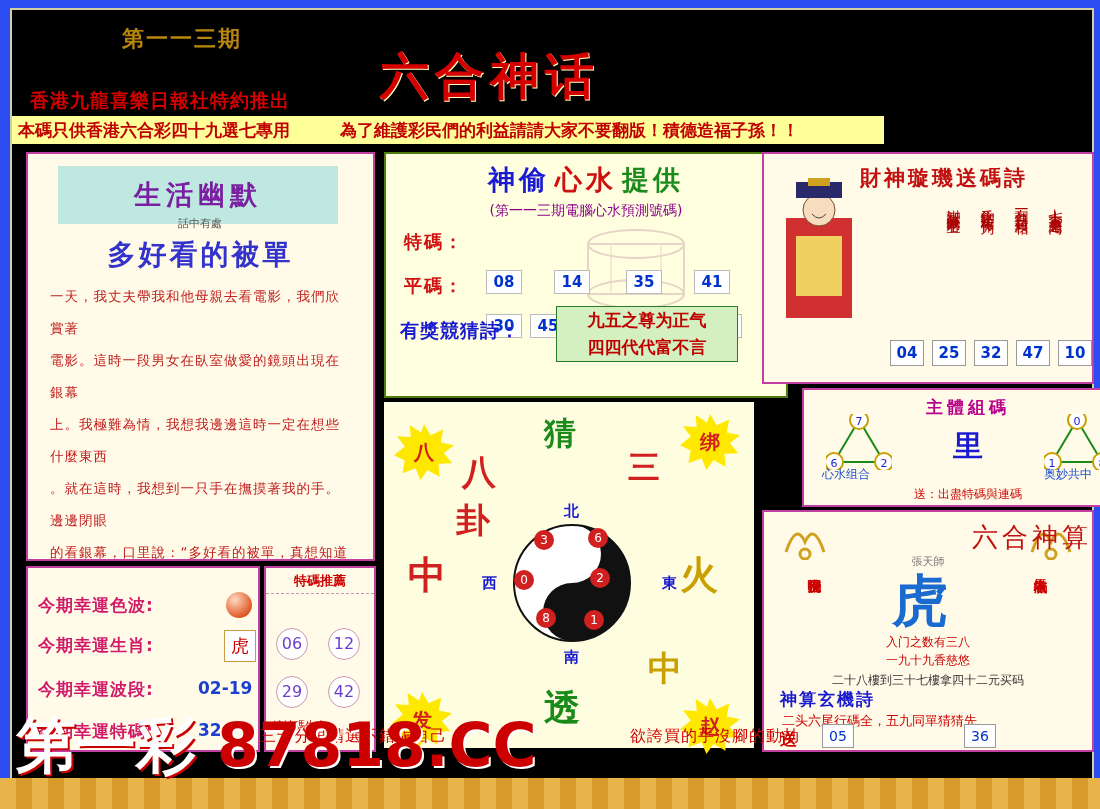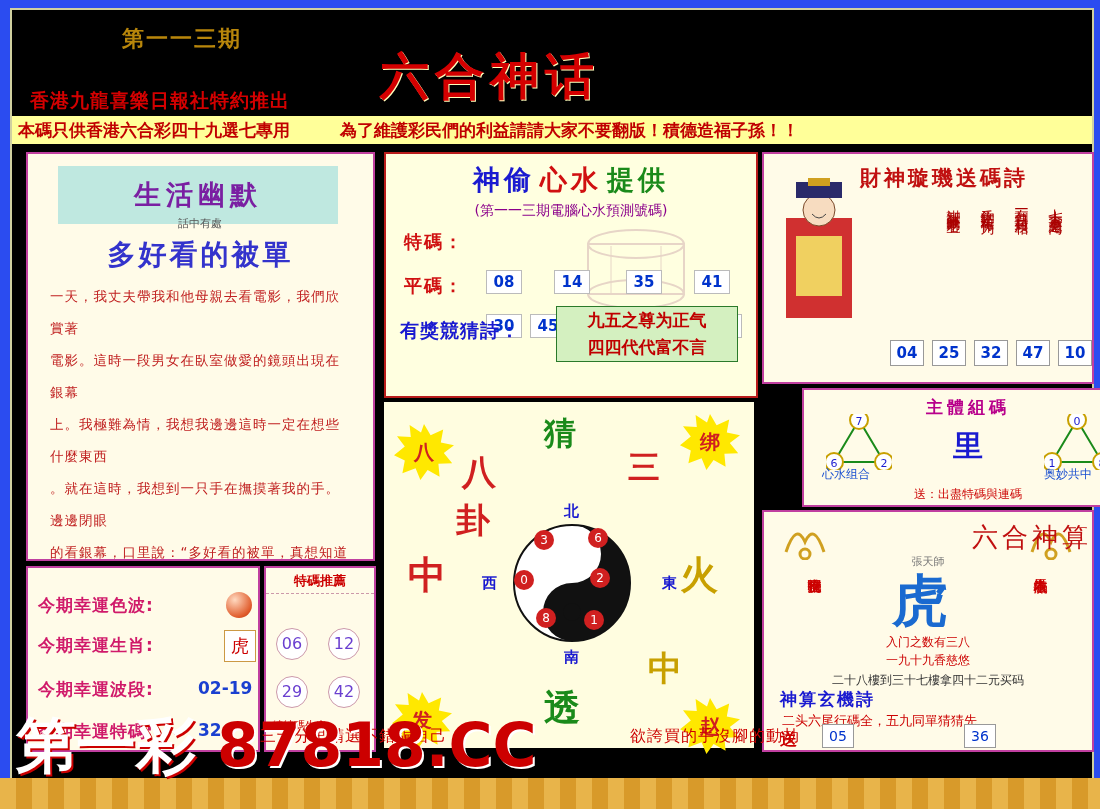--- a/index.html
+++ b/index.html
@@ -6,21 +6,21 @@
   body{width:1100px;height:809px;background:#1b3bd6;font-family:"DejaVu Sans","Liberation Sans",sans-serif;overflow:hidden;}
   #page{position:relative;width:1100px;height:809px;background:#2b4cf0;}
   .frame{position:absolute;left:10px;top:8px;width:1080px;height:770px;background:#000000;border:2px solid #d0d0a0;}
 
   
   .hdr{position:absolute;left:0;top:0;width:1080px;height:110px;}
   .hdr-issue{position:absolute;left:110px;top:14px;font-size:22px;color:#b8860b;font-weight:bold;letter-spacing:2px;}
   .hdr-sub{position:absolute;left:18px;top:78px;font-size:19px;color:#d40000;font-weight:bold;letter-spacing:1px;}
   .hdr-title{position:absolute;left:368px;top:34px;font-size:49px;color:#d40000;font-weight:bold;letter-spacing:6px;text-shadow:1px 1px 0 #ffb;}
   .hdr-warn{position:absolute;left:745px;top:6px;width:330px;height:76px;background:#ff4d4d;color:#fff;font-size:17px;line-height:38px;padding:0 8px;box-sizing:border-box;font-weight:bold;}
-  .hdr-band{position:absolute;left:0;top:106px;width:1080px;height:28px;background:#ffff99;color:#c00000;font-size:17px;font-weight:bold;display:flex;align-items:center;}
+  .hdr-band{position:absolute;left:0;top:106px;width:872px;height:28px;background:#ffff99;color:#c00000;font-size:17px;font-weight:bold;display:flex;align-items:center;}
   .hdr-band span{padding:0 6px;}
 
   
   .humor{position:absolute;left:14px;top:142px;width:345px;height:405px;background:#fffbe8;border:2px solid #c03fa0;}
   .humor-star{position:absolute;left:30px;top:12px;width:280px;height:58px;background:#bfe8e0;display:flex;align-items:center;justify-content:center;text-align:right;}
   .humor-star b{color:#7a1fa2;font-size:27px;letter-spacing:5px;font-weight:bold;}
   .humor-sub{position:absolute;left:150px;top:62px;font-size:11px;color:#555;}
   .humor-h2{position:absolute;left:0;top:82px;width:100%;text-align:center;font-size:28px;color:#3333cc;font-weight:bold;letter-spacing:3px;}
   .humor-body{position:absolute;left:22px;top:126px;width:300px;color:#c02020;font-size:13.5px;line-height:32px;letter-spacing:1px;}
 
@@ -29,21 +29,21 @@
   .lucky-row{position:absolute;left:10px;font-size:17px;color:#d01a6a;font-weight:bold;letter-spacing:1px;}
   .lucky-val{position:absolute;left:170px;font-size:17px;color:#1a3fd0;font-weight:bold;}
   .ball{position:absolute;left:198px;top:24px;width:26px;height:26px;border-radius:50%;background:radial-gradient(circle at 34% 30%,#ffd9c0,#e05b2a 70%,#b03010);}
   .zodiac-box{position:absolute;left:196px;top:62px;width:30px;height:30px;border:1px solid #c94;background:#fff;color:#c00;font-size:18px;text-align:center;line-height:30px;}
 
   .tuijian{position:absolute;left:252px;top:556px;width:108px;height:182px;background:#fffbe8;border:2px solid #c03fa0;}
   .tuijian-t{position:absolute;left:0;top:4px;width:100%;text-align:center;font-size:13px;color:#c00;font-weight:bold;border-bottom:1px dashed #c9a;padding-bottom:3px;}
   .tj-num{position:absolute;width:30px;height:30px;border-radius:50%;border:1px solid #c9a;color:#6a3fd0;font-size:16px;text-align:center;line-height:30px;background:#fff;}
 
   
-  .center-top{position:absolute;left:372px;top:142px;width:370px;height:242px;background:#ffffe0;border:2px solid #b91c1c;}
+  .center-top{position:absolute;left:372px;top:142px;width:370px;height:242px;background:#ffffe0;border:2px solid #4d7c0f;padding-left:30px;}
   .ct-title{position:absolute;left:0;top:8px;width:100%;text-align:center;}
   .ct-title span{font-size:27px;font-weight:bold;letter-spacing:4px;}
   .ct-sub{position:absolute;left:0;top:48px;width:100%;text-align:center;font-size:14px;color:#8b008b;}
   .ct-lab{position:absolute;left:18px;font-size:18px;color:#d01010;font-weight:bold;letter-spacing:2px;}
   .ct-num{position:absolute;width:34px;height:22px;background:#fff;border:1px solid #bbb;color:#0033cc;font-size:15px;text-align:center;line-height:22px;font-weight:bold;margin-top:40px;}
   .ct-green{position:absolute;left:170px;top:152px;width:180px;height:54px;background:#d4f0c0;border:1px solid #2a7a2a;color:#c00000;font-size:17px;text-align:center;line-height:27px;font-weight:bold;}
   .ct-gl{position:absolute;left:14px;top:164px;font-size:19px;color:#1a1ad0;font-weight:bold;letter-spacing:1px;}
   .wheel{position:absolute;left:195px;top:70px;width:110px;height:90px;opacity:.35;}
 
   

